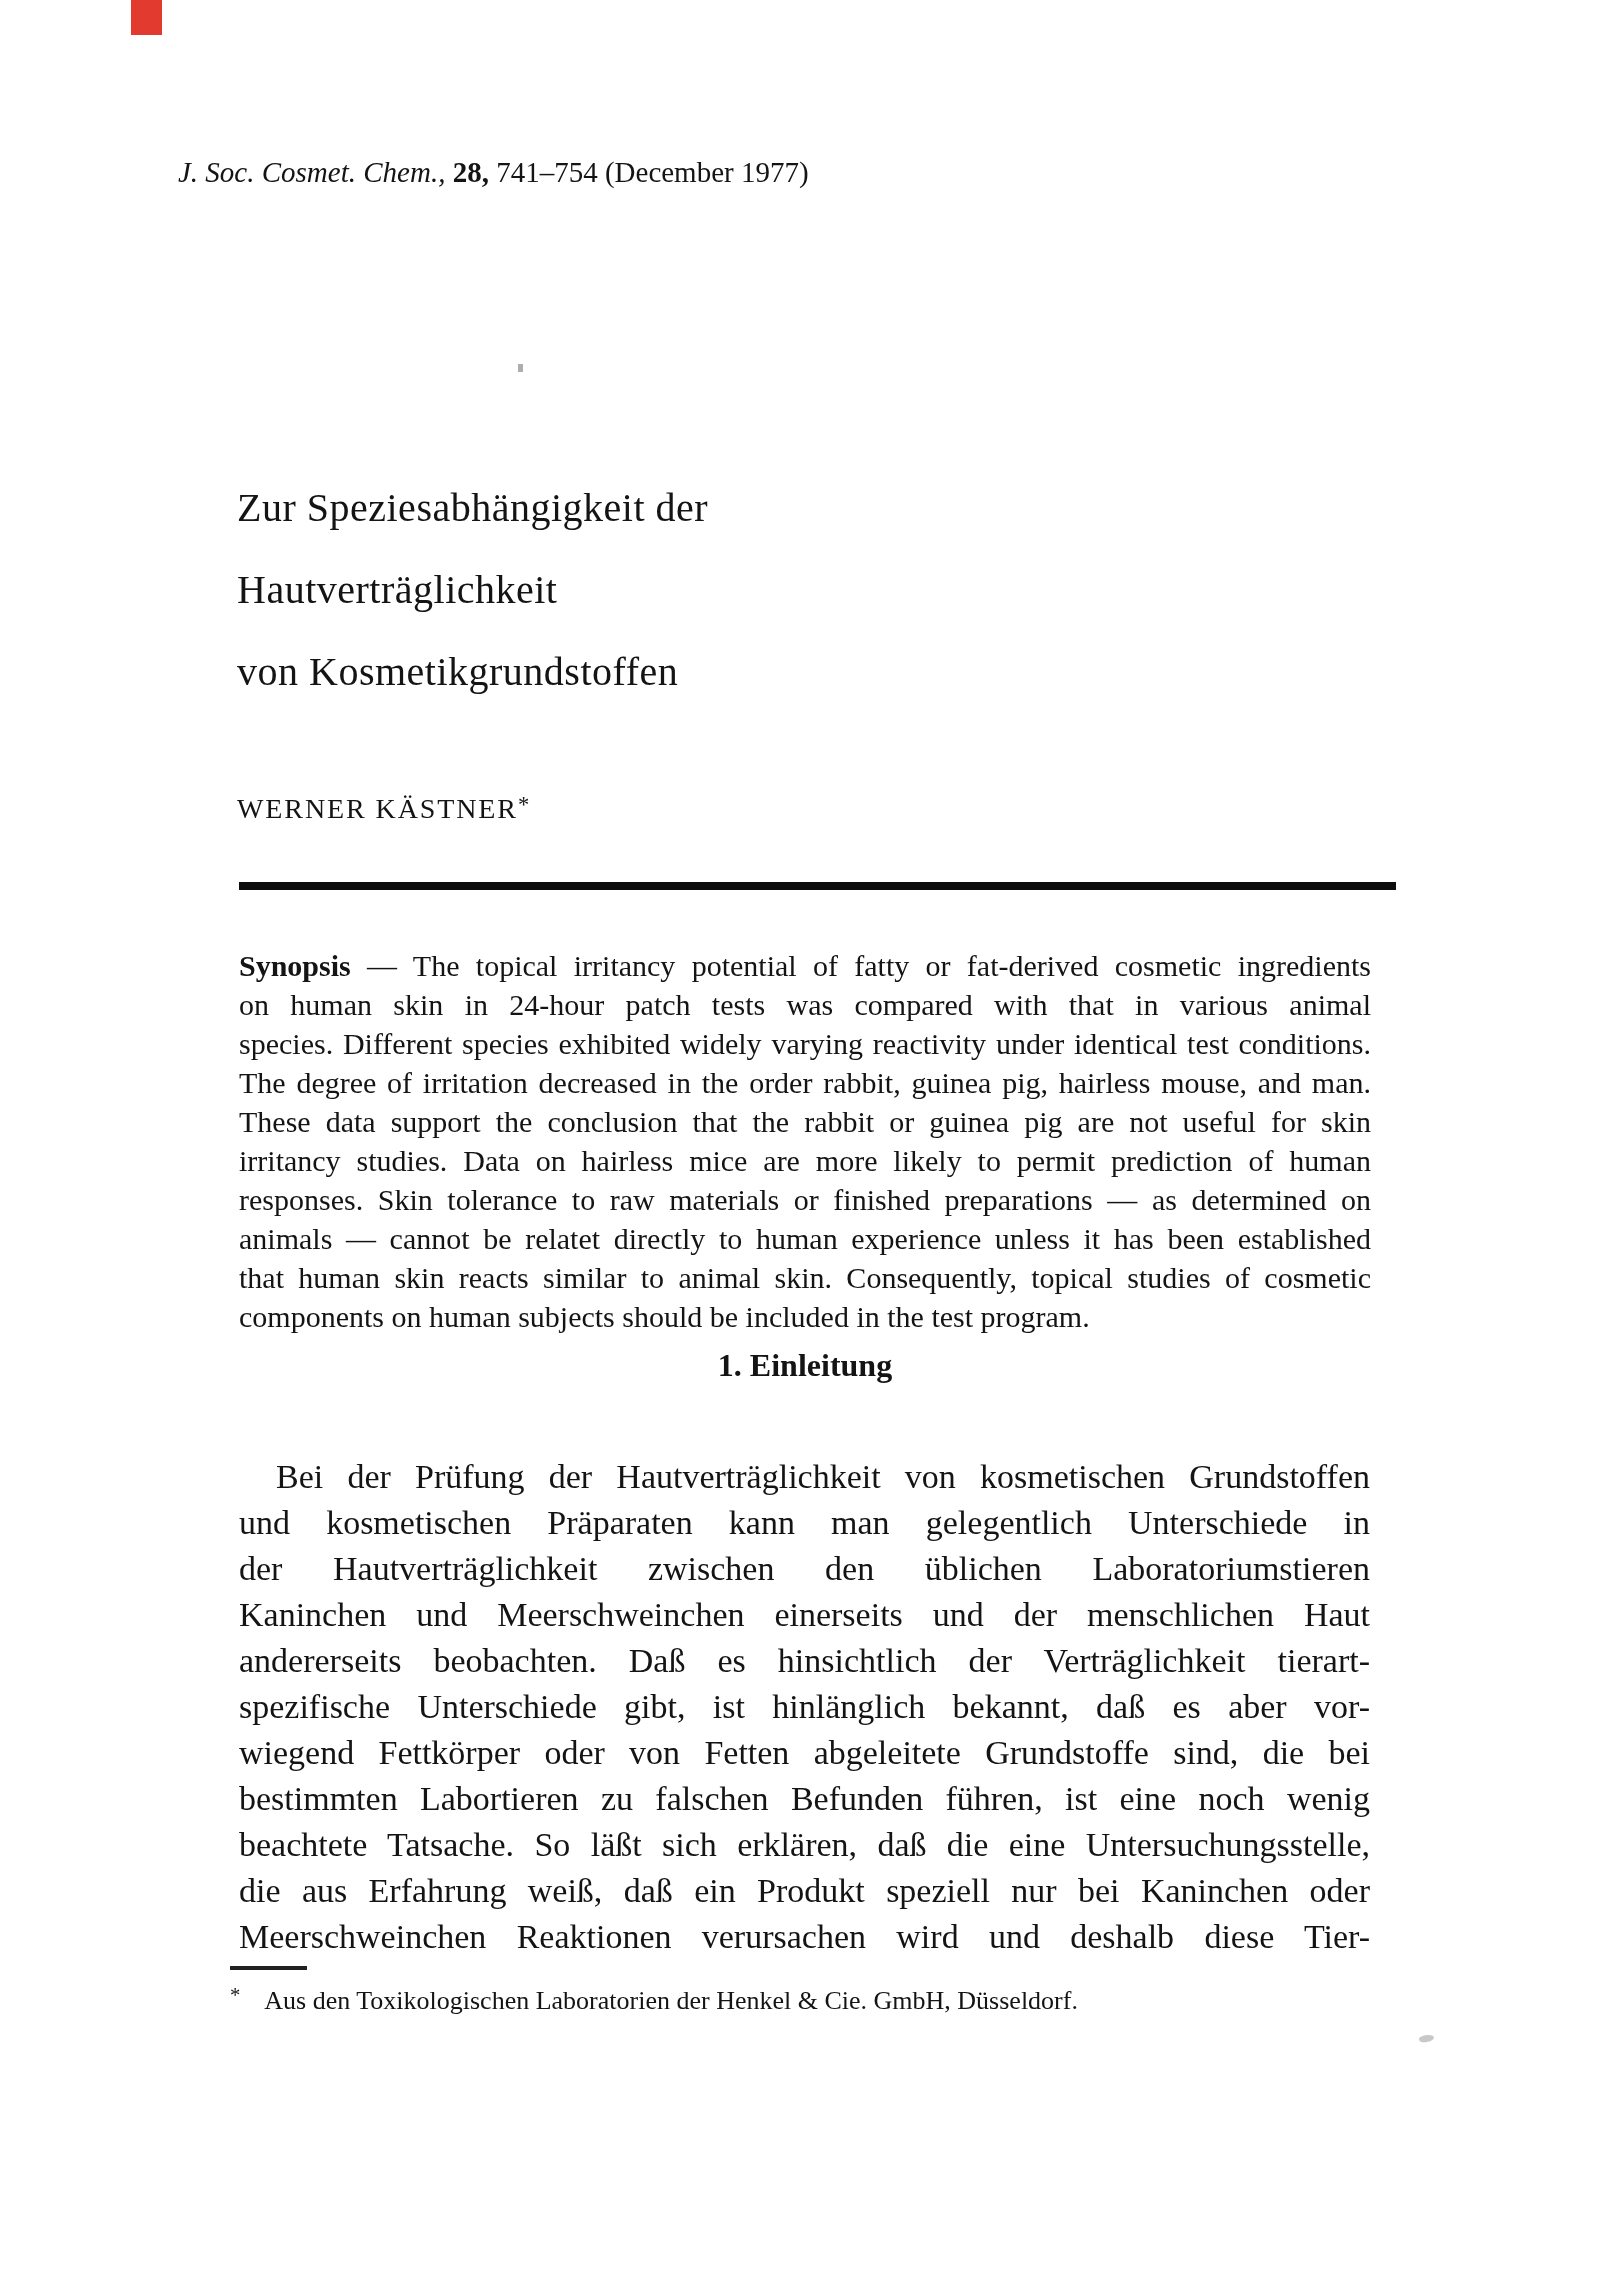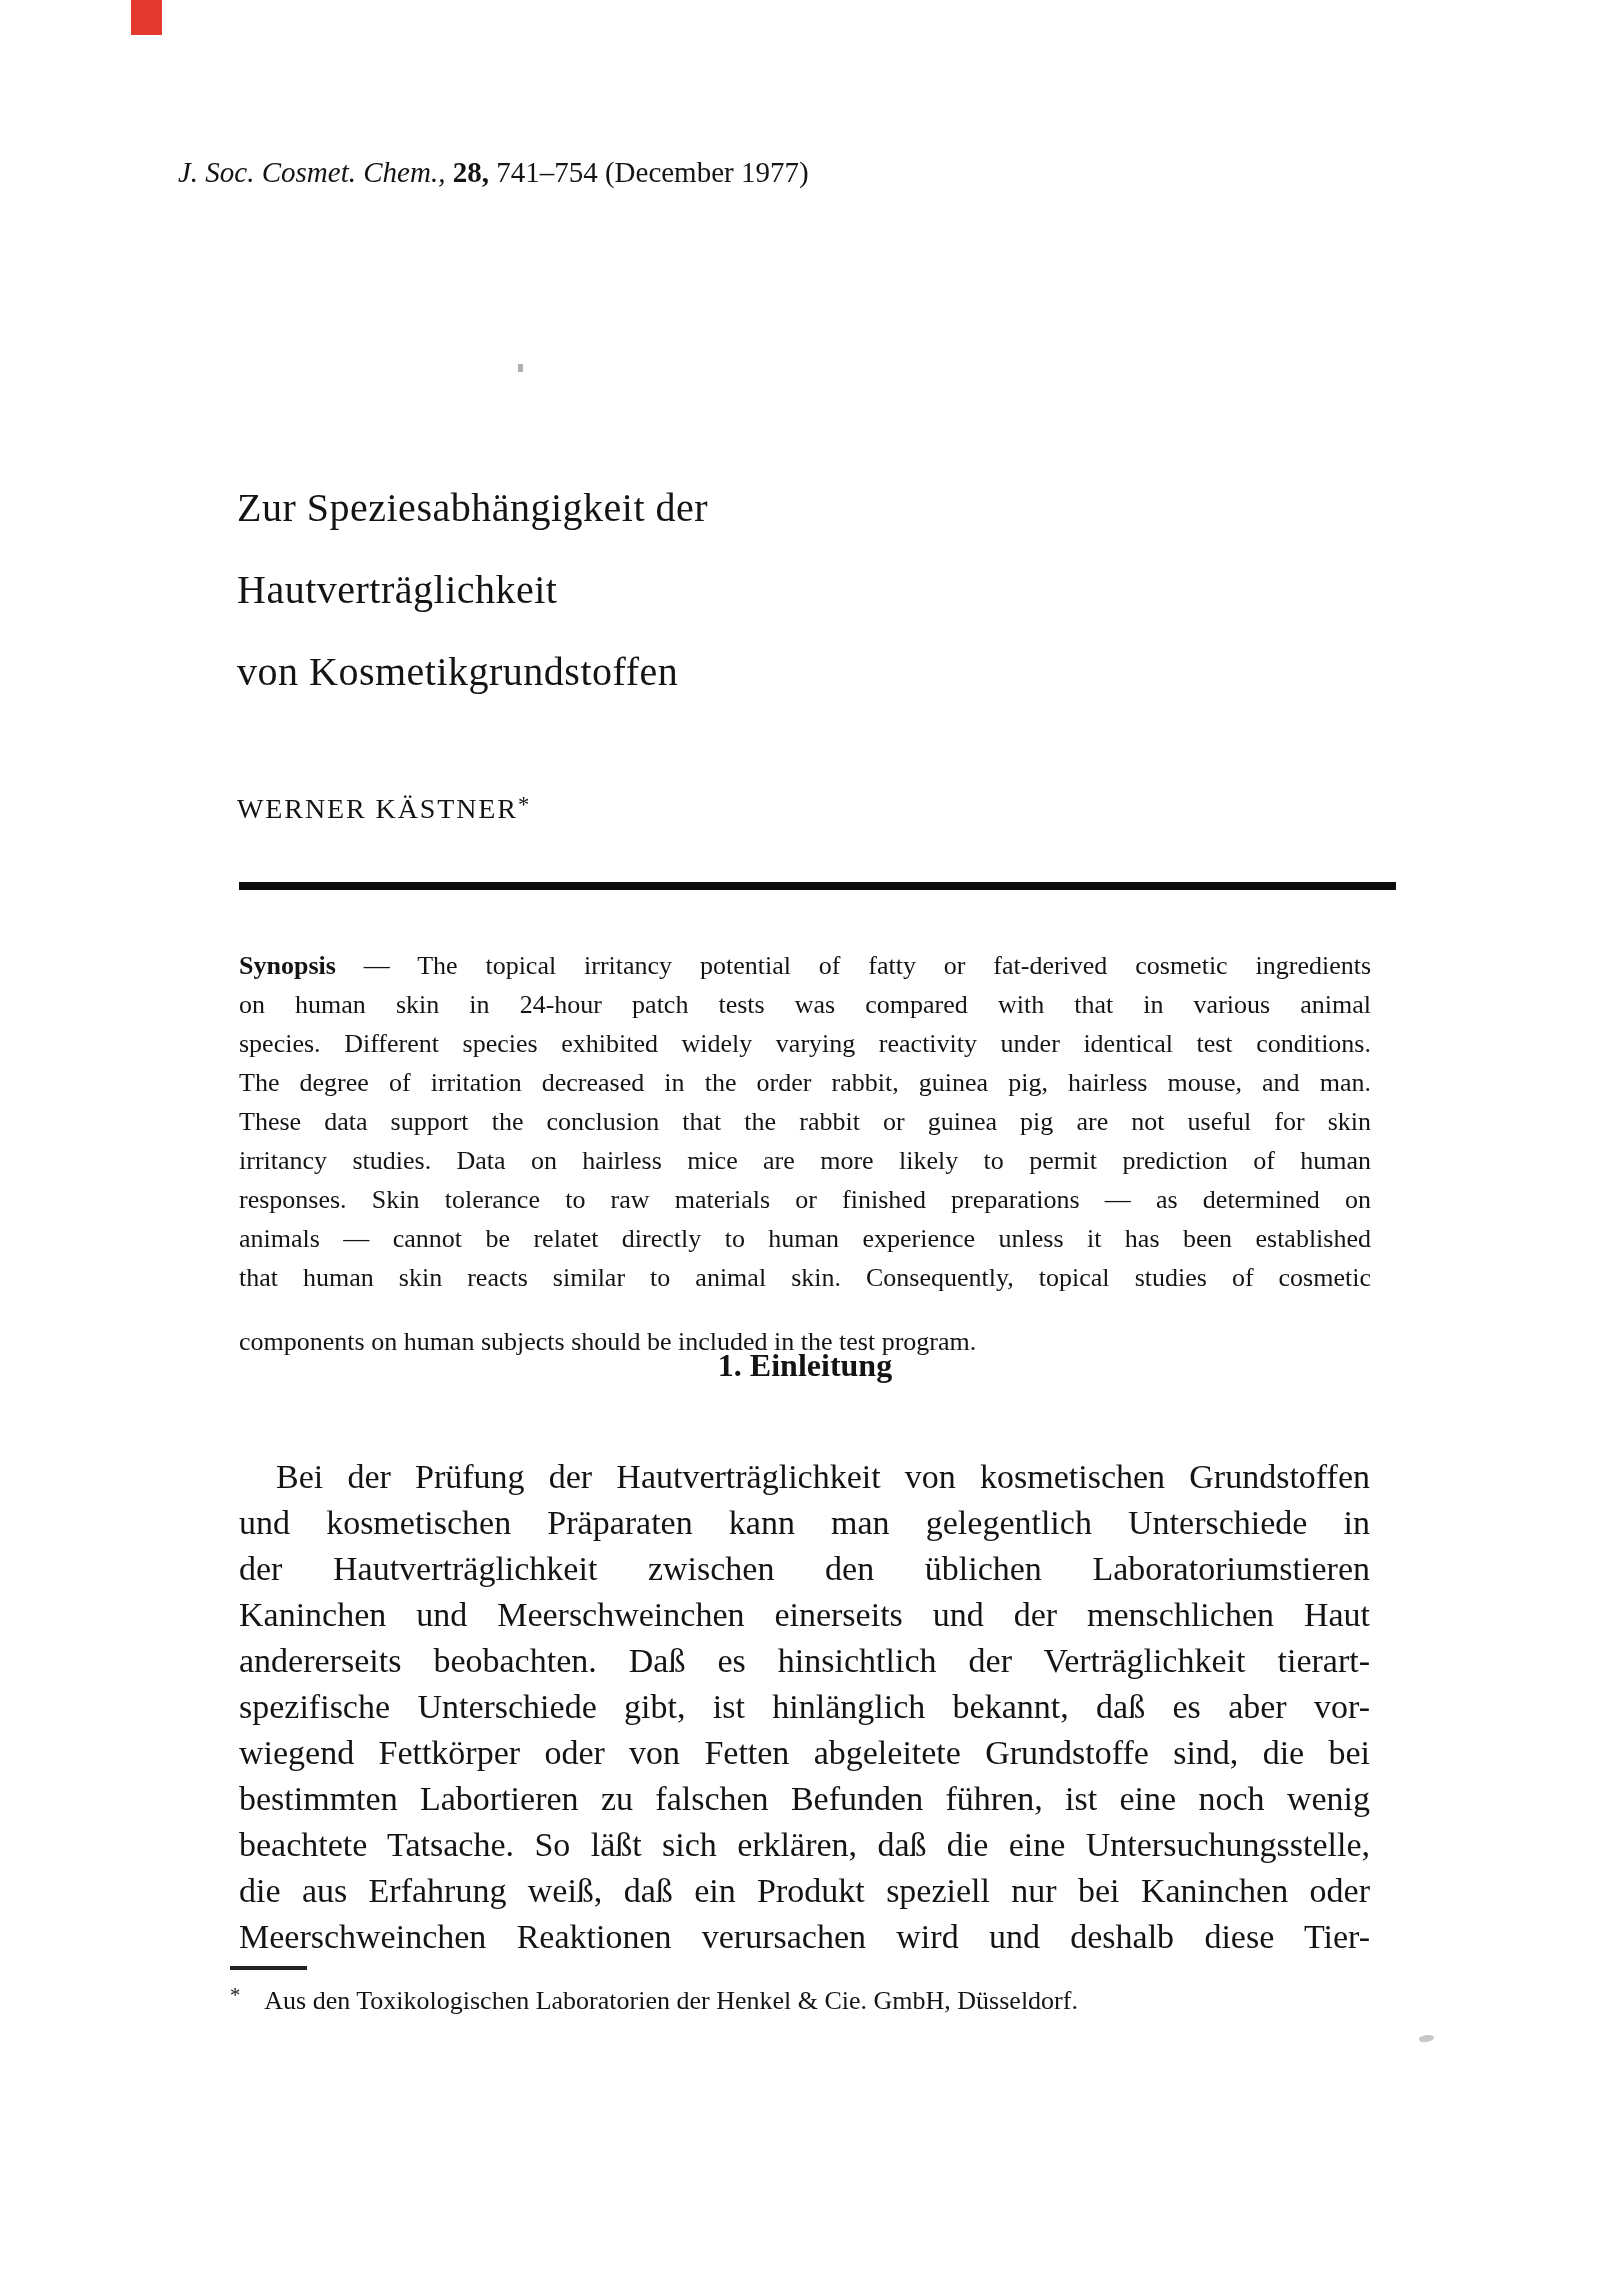--- a/index.html
+++ b/index.html
@@ -42,24 +42,24 @@
     text-align: left; font-size: 28px; letter-spacing: 1.9px;
     white-space: nowrap;
   }
   .author-line .marker { font-size: 22.5px; vertical-align: 5.6px; letter-spacing: 0; }
   .main-rule {
     position: absolute; left: 239px; top: 882px;
     width: 1157px; height: 8.4px; background: #0d0d0d;
   }
   .synopsis {
     position: absolute; left: 239px; top: 946px; width: 1132px;
-    font-size: 26px; line-height: 39px;
+    font-size: 30px; line-height: 39px;
   }
   .syn-line { text-align: justify; text-align-last: justify; }
-  .syn-line.last { text-align-last: left; margin-top: 25px; }
+  .syn-line.last { text-align-last: left; }
   .syn-label { font-weight: bold; }
   .section-heading {
     position: absolute; left: 239px; top: 1347px; width: 1132px;
     text-align: center; font-weight: bold; font-size: 32px;
   }
   .body-par {
     position: absolute; left: 239px; top: 1454px; width: 1131px;
     font-size: 34px; line-height: 46px;
   }
   .body-line { text-align: justify; text-align-last: justify; white-space: normal; }

